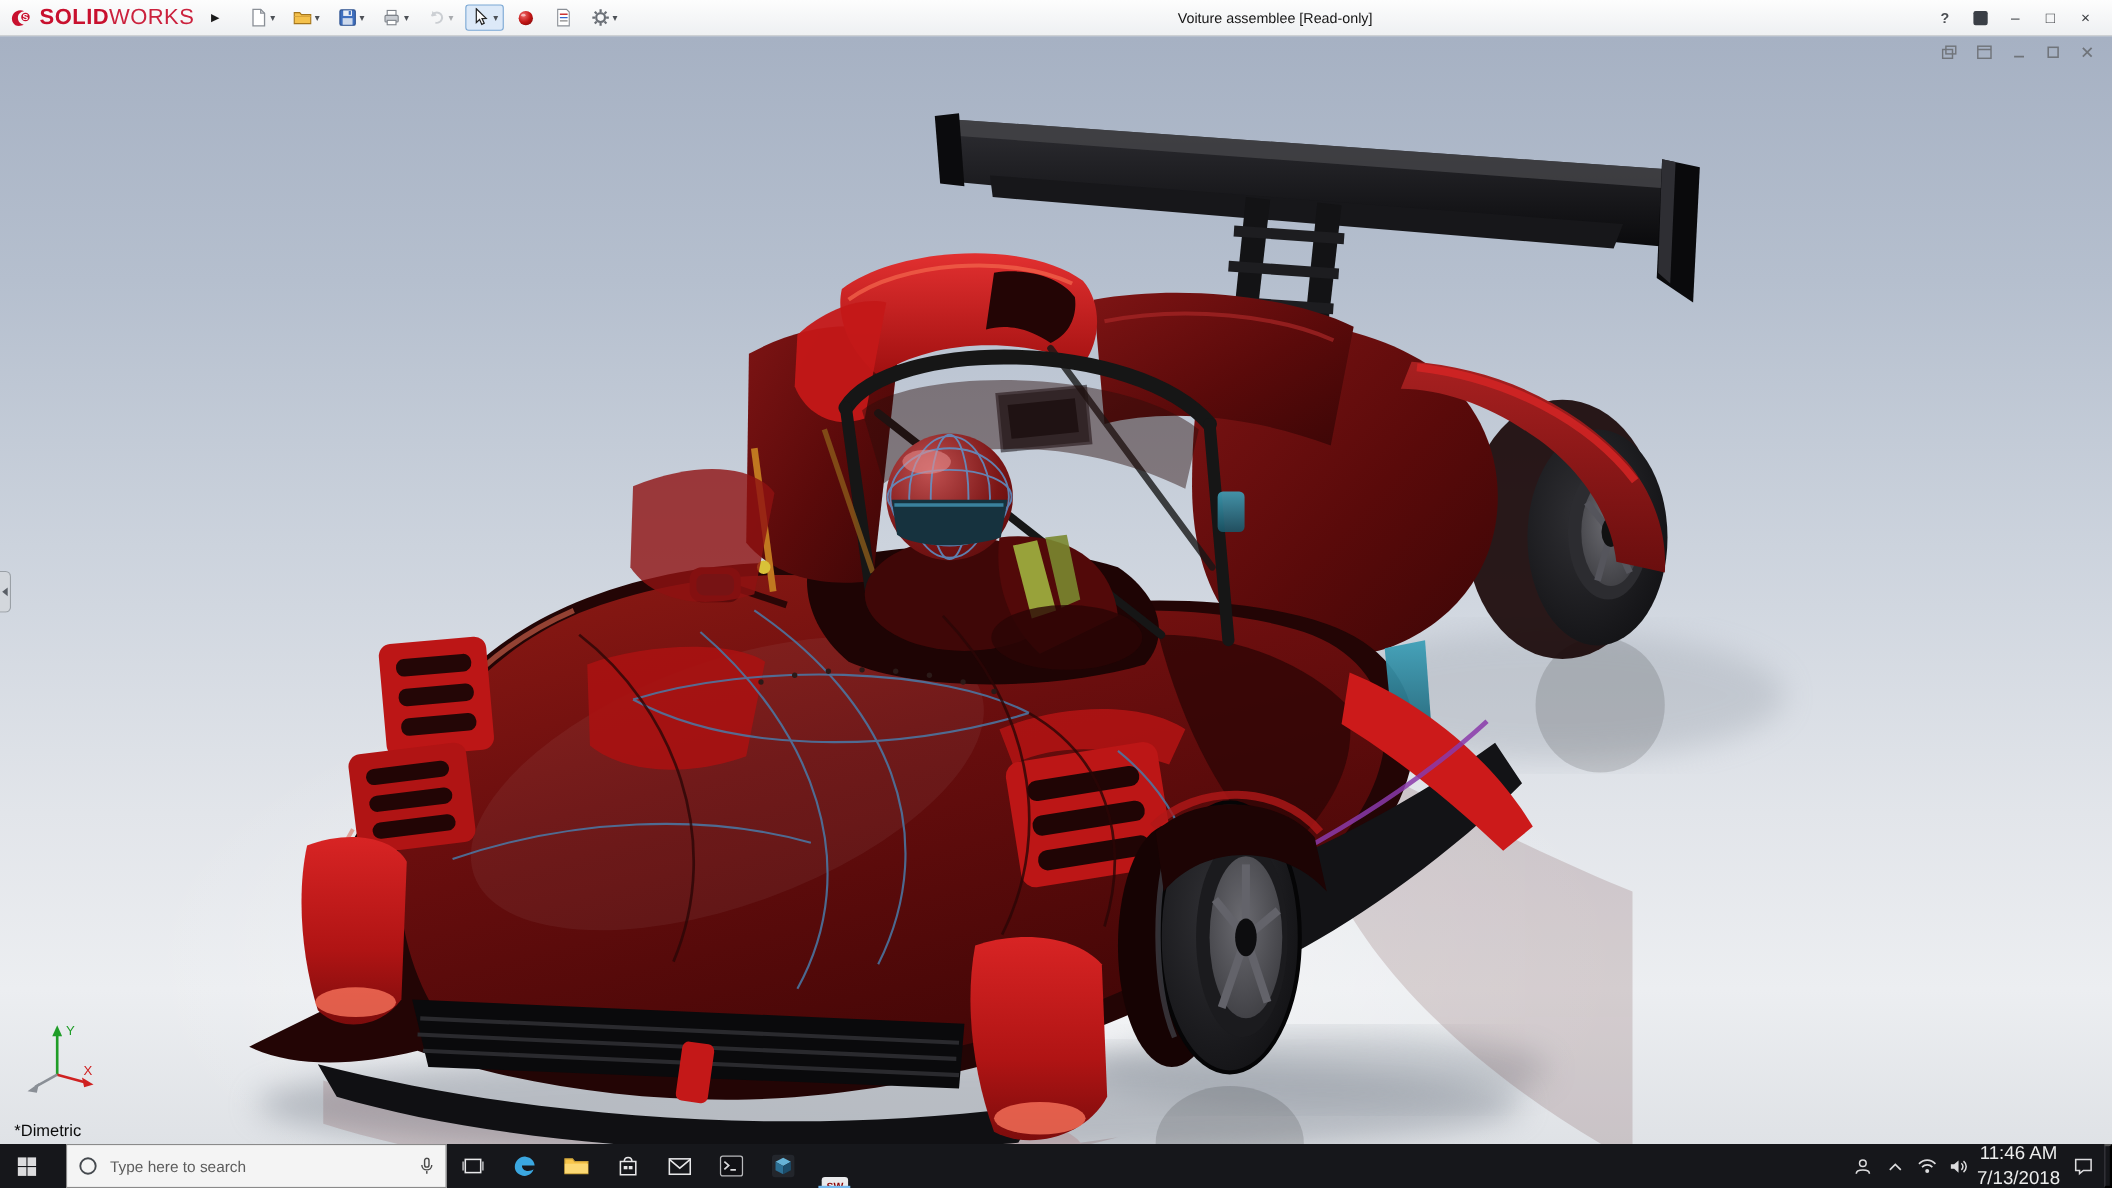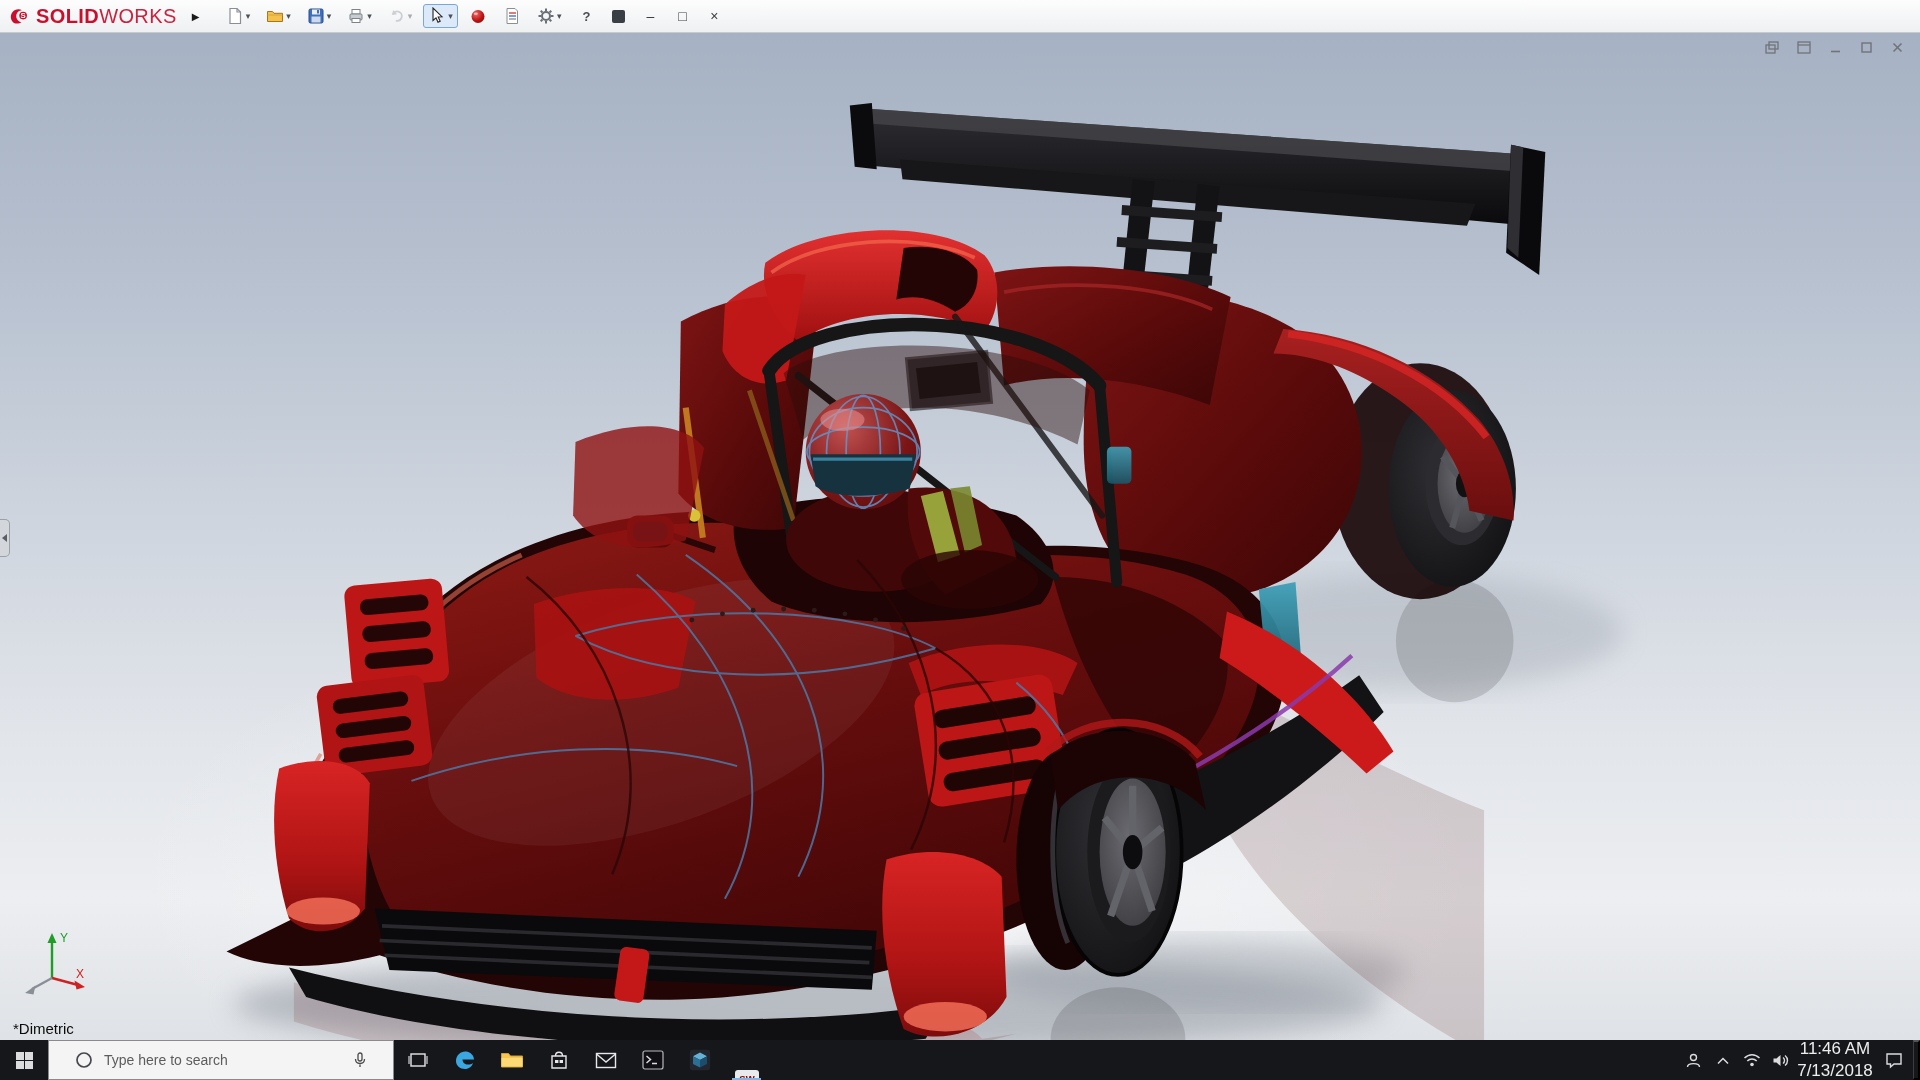--- a/index.html
+++ b/index.html
@@ -44,21 +44,21 @@
     display:flex;align-items:center;justify-content:center;cursor:pointer;}
   .panel-handle .tri{width:0;height:0;border-top:4px solid transparent;border-bottom:4px solid transparent;
     border-right:5px solid #5a5f66;}
   .triad{position:absolute;left:16px;bottom:38px;}
   .view-label{position:absolute;left:13px;bottom:3px;font-size:15px;color:#0a0a0a;margin-top:44px;}
 
   
   .taskbar{position:absolute;left:0;right:0;bottom:0;height:40px;background:#16171b;
     display:flex;align-items:stretch;color:#e8e8ea;}
   .start{width:48px;display:flex;align-items:center;justify-content:center;background:transparent;border:none;cursor:pointer;}
-  .search{width:346px;background:#f4f4f4;border:1px solid #8a8a8a;display:flex;align-items:center;gap:9px;padding:0 26px;}
+  .search{width:346px;background:#f4f4f4;border:1px solid #8a8a8a;display:flex;align-items:center;gap:9px;padding:0 10px;margin-left:12px;}
   .search input{flex:1;border:none;background:transparent;font-size:14px;color:#333;outline:none;min-width:0;
     font-family:"Liberation Sans",sans-serif;}
   .search input::placeholder{color:#5c5c5c;opacity:1;}
   .tb-app{width:47px;display:flex;align-items:center;justify-content:center;position:relative;
     background:transparent;border:none;cursor:pointer;padding:0;}
   .tb-app.running::after{content:"";position:absolute;bottom:0;left:9px;right:9px;height:2px;background:#76b9ed;}
   .tray{margin-left:auto;display:flex;align-items:center;}
   .tray-btn{background:transparent;border:none;padding:0;cursor:pointer;width:29px;height:40px;
     display:flex;align-items:center;justify-content:center;}
   .clock{width:80px;text-align:center;font-size:17px;line-height:1.3;color:#eceded;cursor:pointer;
@@ -161,20 +161,21 @@
             <line x1="3.7" y1="3.7" x2="5.5" y2="5.5"></line>
               <line x1="12.5" y1="12.5" x2="14.3" y2="14.3"></line>
             <line x1="14.3" y1="3.7" x2="12.5" y2="5.5"></line>
               <line x1="3.7" y1="14.3" x2="5.5" y2="12.5"></line>
           </g>
         </svg>
         <span class="dd">▾</span>
       </div>
     </div>
 
+    <div class="tbar-title">Voiture assemblee [Read-only]</div>
 
     <div class="win-controls">
       <button class="win-btn help">?</button>
       <button class="win-btn">
           <span class="fs-box"></span>
         </button>
       <button class="win-btn">–</button>
       <button class="win-btn">□</button>
       <button class="win-btn">×</button>
     </div>

